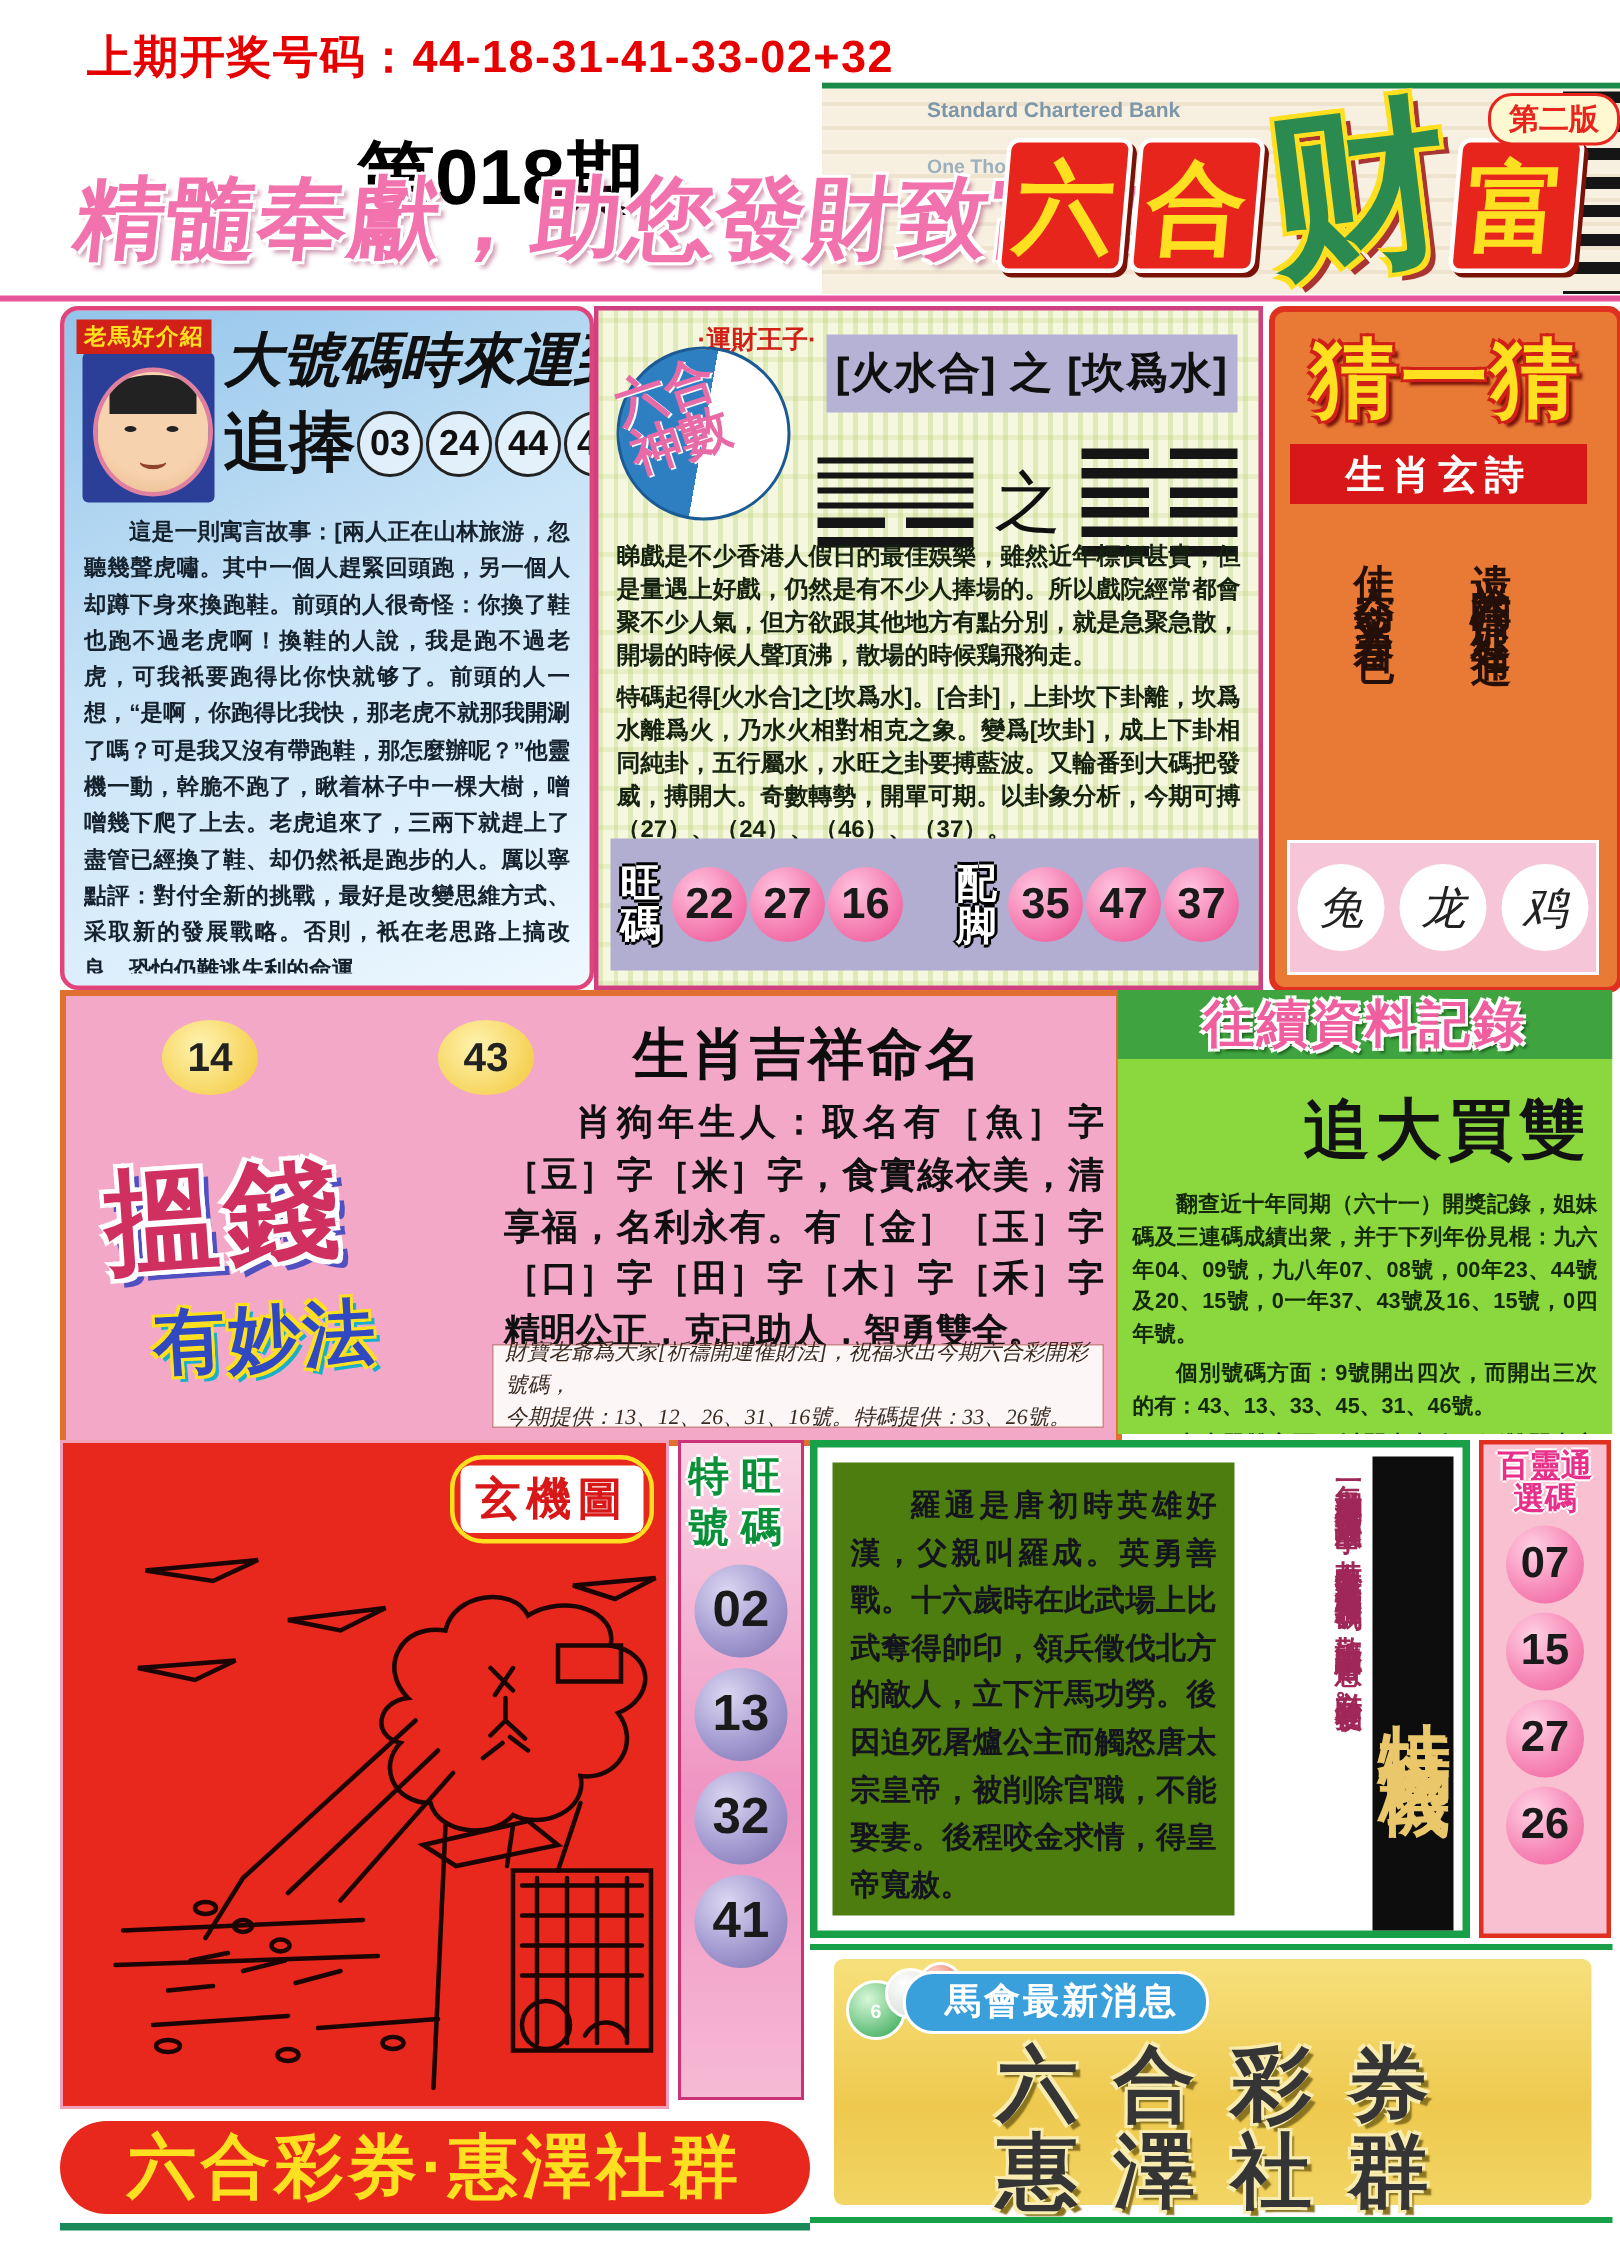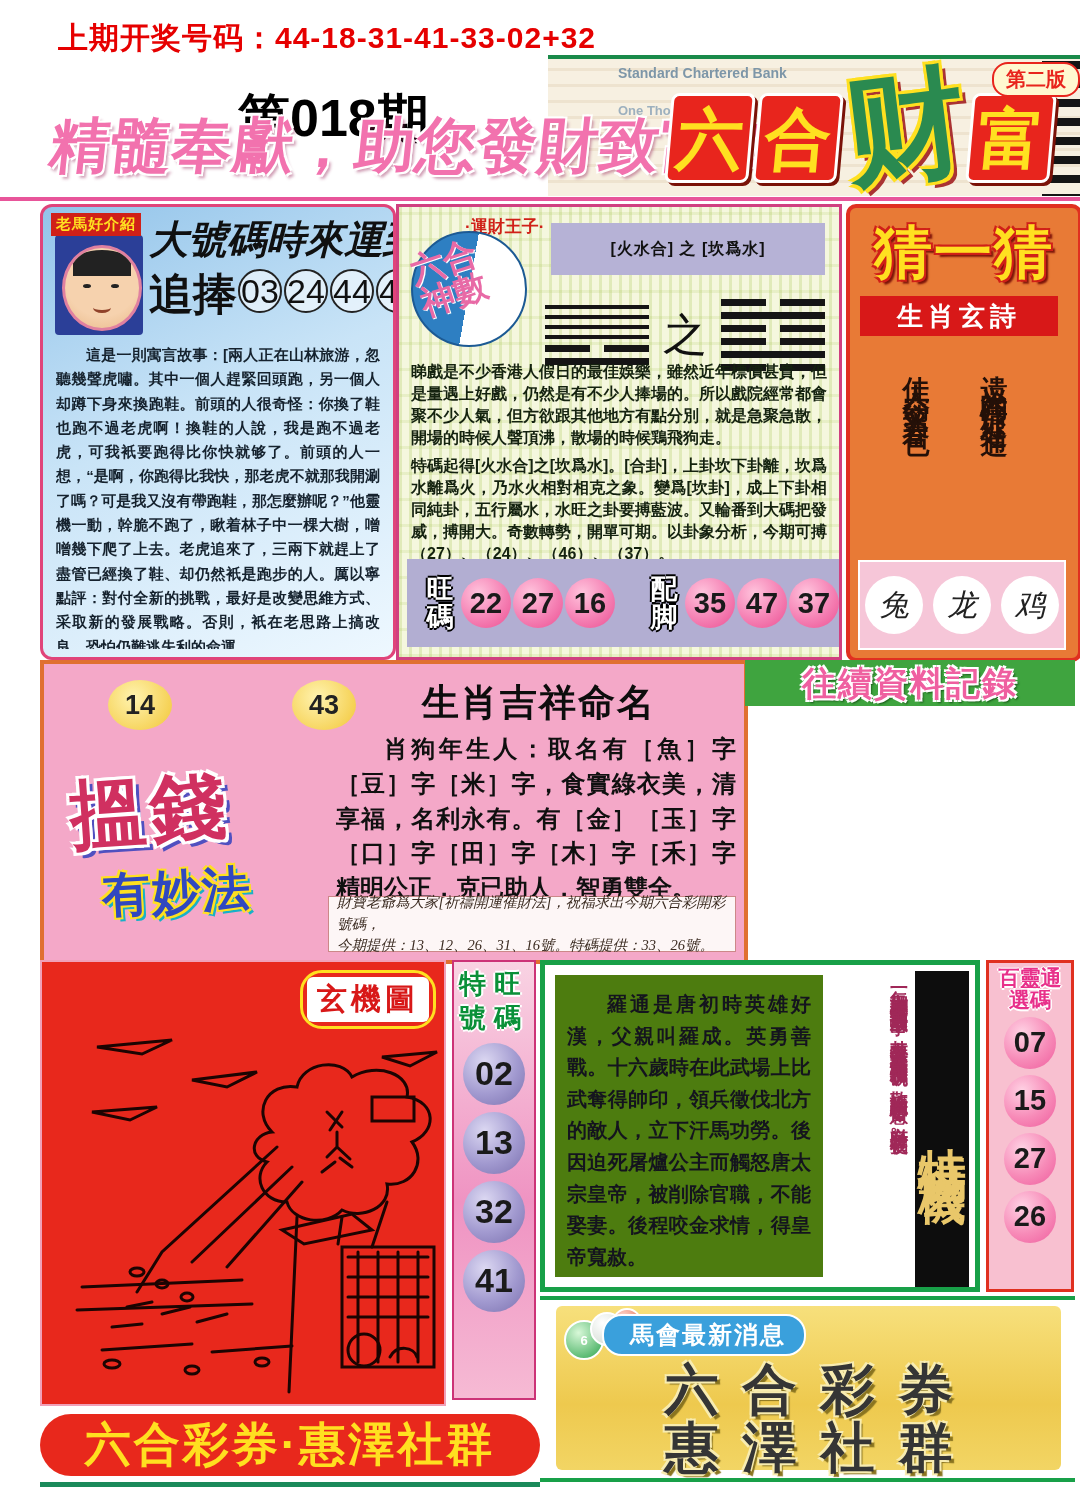--- a/index.html
+++ b/index.html
@@ -42,51 +42,51 @@
   .tip-photo{position:absolute;left:12px;top:28px;width:88px;height:100px;background:#2b3f98;border-radius:4px;}
   .tip-face{position:absolute;left:7px;top:10px;width:74px;height:80px;border-radius:50%;
             border:3px solid #e080a0;background:radial-gradient(circle at 50% 40%,#f6d2ae 60%,#e8b888 100%);overflow:hidden;}
   .tip-hair{position:absolute;left:8px;top:2px;width:58px;height:26px;border-radius:50% 50% 0 0;background:#222;}
   .tip-eye{position:absolute;width:8px;height:4px;border-radius:50%;background:#222;top:36px;}
   .tip-mouth{position:absolute;left:28px;top:54px;width:18px;height:8px;border-bottom:3px solid #90422a;border-radius:50%;}
   .tip-headline{position:absolute;left:106px;top:6px;width:240px;font-size:39px;font-weight:bold;font-style:italic;
             font-family:"Liberation Serif",serif;color:#101010;white-space:nowrap;}
   .tip-chase{position:absolute;left:106px;top:58px;font-size:44px;font-weight:bold;color:#101010;white-space:nowrap;}
   .chase-circle{display:inline-block;width:40px;height:40px;border:2px solid #222;border-radius:50%;
-            font-size:34px;line-height:40px;text-align:center;vertical-align:6px;background:rgba(255,255,255,.55);
-            margin:0 1px;font-weight:normal;}
+            font-size:24px;line-height:40px;text-align:center;vertical-align:6px;background:rgba(255,255,255,.55);
+            margin:0 1px;font-weight:bold;}
   .tip-story{position:absolute;left:13px;top:136px;width:324px;height:306px;font-size:15px;line-height:1.62;
             color:#15222e;text-align:justify;text-indent:2em;font-weight:600;overflow:hidden;}
 
   
   .hex-panel{left:396px;top:204px;width:440px;height:450px;border:3px solid #d04080;overflow:hidden;
             background:#f5f7de;
             background-image:repeating-linear-gradient(90deg,rgba(170,200,90,.28) 0 3px,rgba(0,0,0,0) 3px 10px),
                              repeating-linear-gradient(0deg,rgba(170,200,90,.18) 0 3px,rgba(0,0,0,0) 3px 26px);}
   .hex-logo{position:absolute;left:12px;top:24px;width:112px;height:112px;border-radius:50%;
             background:linear-gradient(100deg,#2e7fc2 50%,#ffffff 50%);border:2px solid #1c5a94;}
   .hex-logo-text{position:absolute;left:6px;top:6px;width:100px;height:100px;font-size:34px;font-weight:bold;
             color:#e86aa6;transform:rotate(-18deg);line-height:1.0;text-shadow:1px 1px 0 #fff;
             font-family:"Liberation Serif",serif;}
   .master-label{position:absolute;left:66px;top:8px;font-size:17px;font-weight:bold;color:#d02018;}
   .hex-title{position:absolute;left:152px;top:16px;width:274px;height:52px;background:#b6b2d6;
-            font-size:16px;font-weight:bold;color:#101010;text-align:center;line-height:52px;letter-spacing:1px;}
+            font-size:28px;font-weight:bold;color:#101010;text-align:center;line-height:52px;letter-spacing:1px;}
   .hex-figs{position:absolute;left:146px;top:92px;width:290px;display:flex;align-items:center;gap:14px;}
   .hexagram{display:flex;flex-direction:column;gap:6px;width:104px;}
   .hx-row{height:7px;display:flex;gap:14px;}
   .hx-row.thin{height:4px;}
   .hx-s .seg{flex:1;background:#151515;}
   .hx-b .seg{flex:1;background:#151515;}
   .hx-s{gap:0;}
   .zhi{font-size:44px;font-family:"Liberation Serif",serif;color:#101010;}
   .hex-para{position:absolute;left:12px;width:416px;font-size:16px;line-height:1.38;color:#14220f;
             text-align:justify;font-weight:600;}
   .hex-para.p1{top:154px;}
   .hex-para.p2{top:248px;}
-  .num-box{position:absolute;width:230px;height:88px;background:#b2aed2;display:flex;align-items:center;padding:0 13px;box-sizing:border-box;}
+  .num-box{position:absolute;width:230px;height:88px;background:#b2aed2;display:flex;align-items:center;padding:0 0;box-sizing:border-box;}
   .num-box .lbl{width:40px;font-size:27px;font-weight:bold;color:#ffffff;line-height:1.05;text-align:center;
             text-shadow:-2px 0 #000,2px 0 #000,0 -2px #000,0 2px #000,1px 1px #000;}
   .ball{border-radius:50%;display:flex;align-items:center;justify-content:center;font-weight:bold;color:#1a1a1a;}
   .ball.pink{width:50px;height:50px;margin:0 1px;font-size:29px;
             background:radial-gradient(circle at 35% 30%,#ffc4dd 0%,#f581b4 55%,#ec4f92 100%);}
   .nb1{left:8px;top:352px;}
   .nb2{left:232px;top:352px;}
 
   
   .guess-panel{left:846px;top:204px;width:228px;height:450px;border:4px solid #e03020;border-radius:10px;
@@ -322,20 +322,26 @@
     <div class="naming-title">生肖吉祥命名</div>
     <div class="naming-body">肖狗年生人：取名有［魚］字［豆］字［米］字，食實綠衣美，清享福，名利永有。有［金］［玉］字［口］字［田］字［木］字［禾］字精明公正，克已助人，智勇雙全。</div>
     <div class="naming-foot">
       <span>財寶老爺爲大家[祈禱開運催財法]，祝福求出今期六合彩開彩號碼，</span>
       <span>今期提供：13、12、26、31、16號。特碼提供：33、26號。</span>
     </div>
   </div>
 
   <div class="abs records-panel">
     <div class="records-title">往續資料記錄</div>
+    <div class="records-body">
+      <div class="records-head">追大買雙</div>
+      <p class="records-para">翻查近十年同期（六十一）開獎記錄，姐妹碼及三連碼成績出衆，并于下列年份見棍：九六年04、09號，九八年07、08號，00年23、44號及20、15號，0一年37、43號及16、15號，0四年號。</p>
+      <p class="records-para">個別號碼方面：9號開出四次，而開出三次的有：43、13、33、45、31、46號。</p>
+      <p class="records-para">大小單雙方面：以開出九次，而雙開出六次，今年同期預測：追小買雙。</p>
+    </div>
   </div>
 
   <div class="abs mystery-panel">
     <div class="mystery-label">
       <div class="mystery-label-inner">玄機圖</div>
     </div>
     <svg width="402" height="442" viewBox="0 0 402 442" style="position:absolute;left:0;top:0;" fill="none" stroke="#1c0402" stroke-width="3" stroke-linecap="round">
       <path d="M55 85 L130 78 L100 92 Z M150 118 L215 110 L185 125 Z M340 95 L395 90 L368 104 Z M50 150 L115 145 L88 158 Z"></path>
       <path d="M230 170 C210 150 225 120 255 125 C260 100 300 95 310 115 C335 100 370 112 365 135 C395 140 395 170 370 180 C385 200 370 225 345 222 C350 245 320 258 300 248 C285 265 250 260 245 240 C220 240 210 215 225 200 C205 195 210 172 230 170 Z"></path>
       <path d="M285 150 L300 165 M300 150 L288 168 M295 170 L295 185 M285 195 L295 185 L308 197 M280 210 L293 200 M310 205 L298 196"></path>

